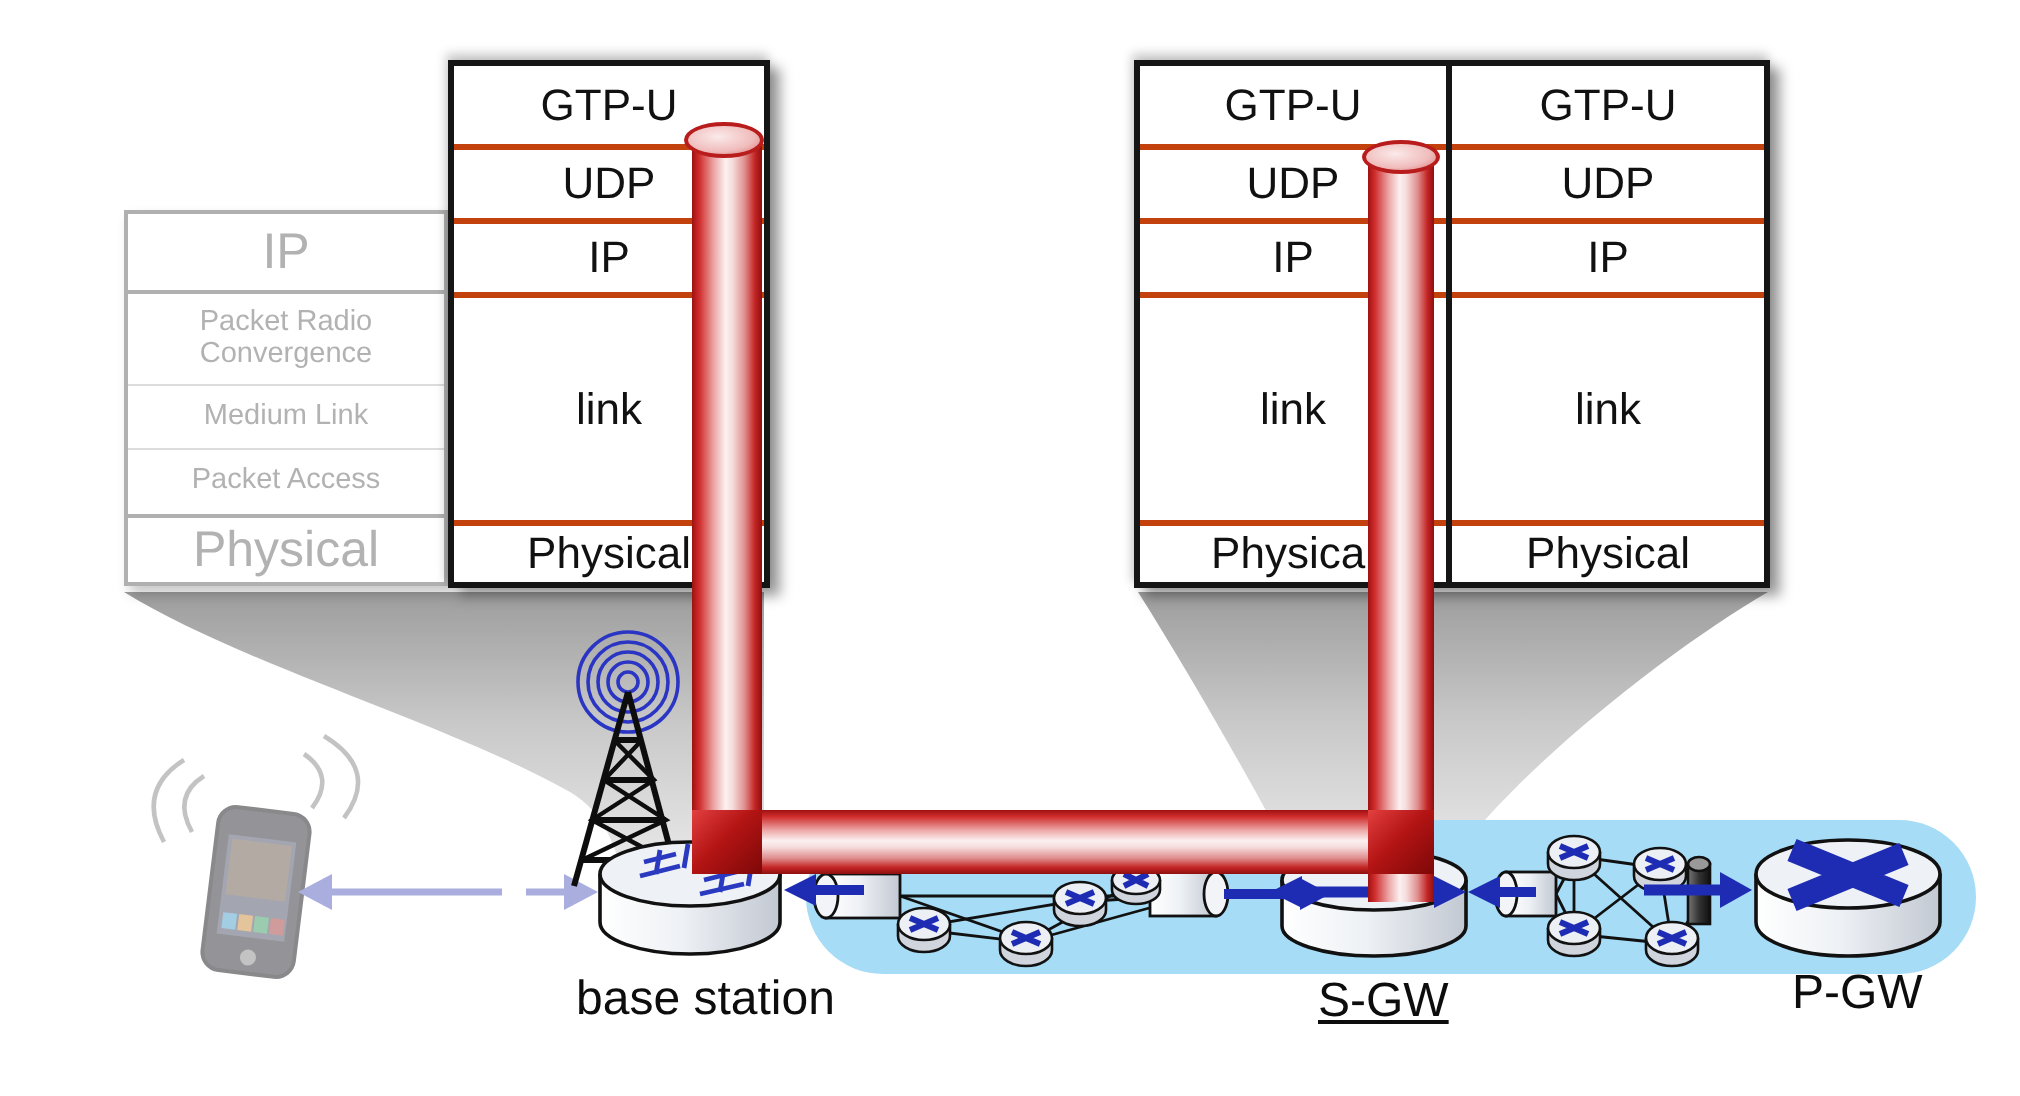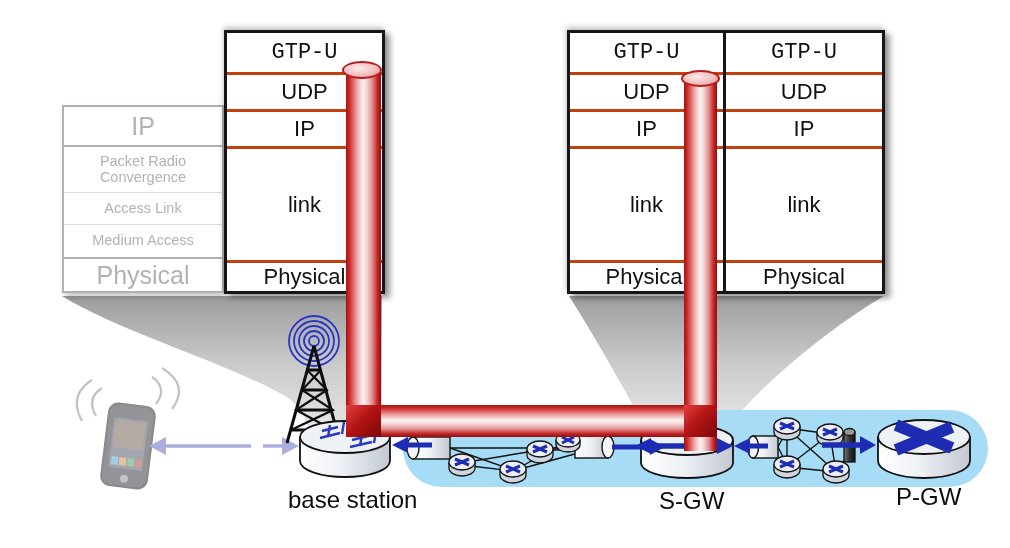--- a/index.html
+++ b/index.html
@@ -5,21 +5,21 @@
   html,body{margin:0;padding:0;background:#fff;}
   #canvas{
     position:relative;width:1010px;height:548px;background:#fff;overflow:hidden;
     font-family:"Liberation Sans","DejaVu Sans",sans-serif;
   }
   
   .stack{position:absolute;background:#fff;box-sizing:border-box;z-index:10;display:flex;flex-direction:column;}
   .stack .r{display:flex;align-items:center;justify-content:center;box-sizing:border-box;text-align:center;line-height:1.05;}
   .dark{border:3px solid #151515;box-shadow:5px 4px 6px rgba(0,0,0,.40), -1px -3px 5px rgba(0,0,0,.22);}
   .dark .r{border-top:3px solid #c2410c;font-size:22px;color:#111;}
-  .dark .r:first-child{border-top:none;font-family:Liberation Mono, monospace;}
+  .dark .r:first-child{border-top:none;}
   #ue-stack{left:62px;top:105px;width:162px;height:188px;border:2px solid #b0b0b0;
             box-shadow:3px 4px 6px rgba(0,0,0,.22);color:#b2b2b2;}
   #ue-stack .r{color:#b2b2b2;}
   #ue-stack .big{font-size:25px;}
   #ue-stack .small{font-size:14.5px;padding:0 8px;}
   #ue-stack .div2{border-top:2px solid #b0b0b0;}
   #ue-stack .thin{border-top:1.5px solid #dcdcdc;}
   #bs-stack{left:224px;top:30px;width:161px;height:264px;}
   #sgw-stack{left:567px;top:30px;width:318px;height:264px;flex-direction:row;}
   .sgw-col{width:50%;height:100%;display:flex;flex-direction:column;box-sizing:border-box;}
@@ -30,21 +30,21 @@
   .tube-h{background:linear-gradient(to bottom,#9e1212 0%,#cf2b2b 10%,#eda9a9 32%,#fcf0f0 48%,#f5dcdc 58%,#e08f8f 75%,#c32424 90%,#8f0f0f 100%);}
   .tube-corner{background:linear-gradient(135deg,#e34040 0%,#b41414 45%,#7d0808 100%);}
   .tube-cap{border-radius:50%;border:2.5px solid #b81c1c;
     background:radial-gradient(ellipse at 42% 38%,#fbeaea 0%,#f0bcbc 60%,#d97070 100%);box-sizing:border-box;}
   
   #core-blob{position:absolute;left:403px;top:410px;width:585px;height:77px;border-radius:45px;
     background:#a6dcf6;z-index:20;}
   
   .dev-label{position:absolute;z-index:50;color:#0d0d0d;font-size:24px;white-space:nowrap;}
   #lbl-bs{left:288px;top:486px;}
-  #lbl-sgw{left:659px;top:487px;}
+  #lbl-sgw{left:659px;top:487px;text-decoration:underline;}
   #lbl-pgw{left:896px;top:483px;}
   svg{position:absolute;left:0;top:0;}
   #svg-under{z-index:0;}
   #svg-mid{z-index:30;}
 </style>
 </head>
 <body>
 
 <div id="canvas">
 
@@ -56,22 +56,22 @@
           <stop offset="1" stop-color="#ededed"></stop>
       </linearGradient>
     </defs>
     <path d="M62,296 C120,332 225,362 285,396 C302,406 309,424 312,444 L382,444 L382,296 Z" fill="url(#fg)"></path>
     <path d="M569,296 C598,342 632,402 652,441 L720,441 C742,398 832,326 884,296 Z" fill="url(#fg)"></path>
   </svg>
 
   <div id="ue-stack" class="stack">
     <div class="r big" style="height:38px">IP</div>
     <div class="r small div2" style="height:47px">Packet Radio Convergence</div>
-    <div class="r small thin" style="height:32px">Access Link</div>
-    <div class="r small thin" style="height:33px">Medium Access</div>
+    <div class="r small thin" style="height:32px">Medium Link</div>
+    <div class="r small thin" style="height:33px">Packet Access</div>
     <div class="r big div2" style="height:38px;flex:1">Physical</div>
   </div>
 
   <div id="bs-stack" class="stack dark">
     <div class="r" style="height:39px">GTP-U</div>
     <div class="r" style="height:37px">UDP</div>
     <div class="r" style="height:37px">IP</div>
     <div class="r" style="height:114px">link</div>
     <div class="r" style="flex:1">Physical</div>
   </div>

